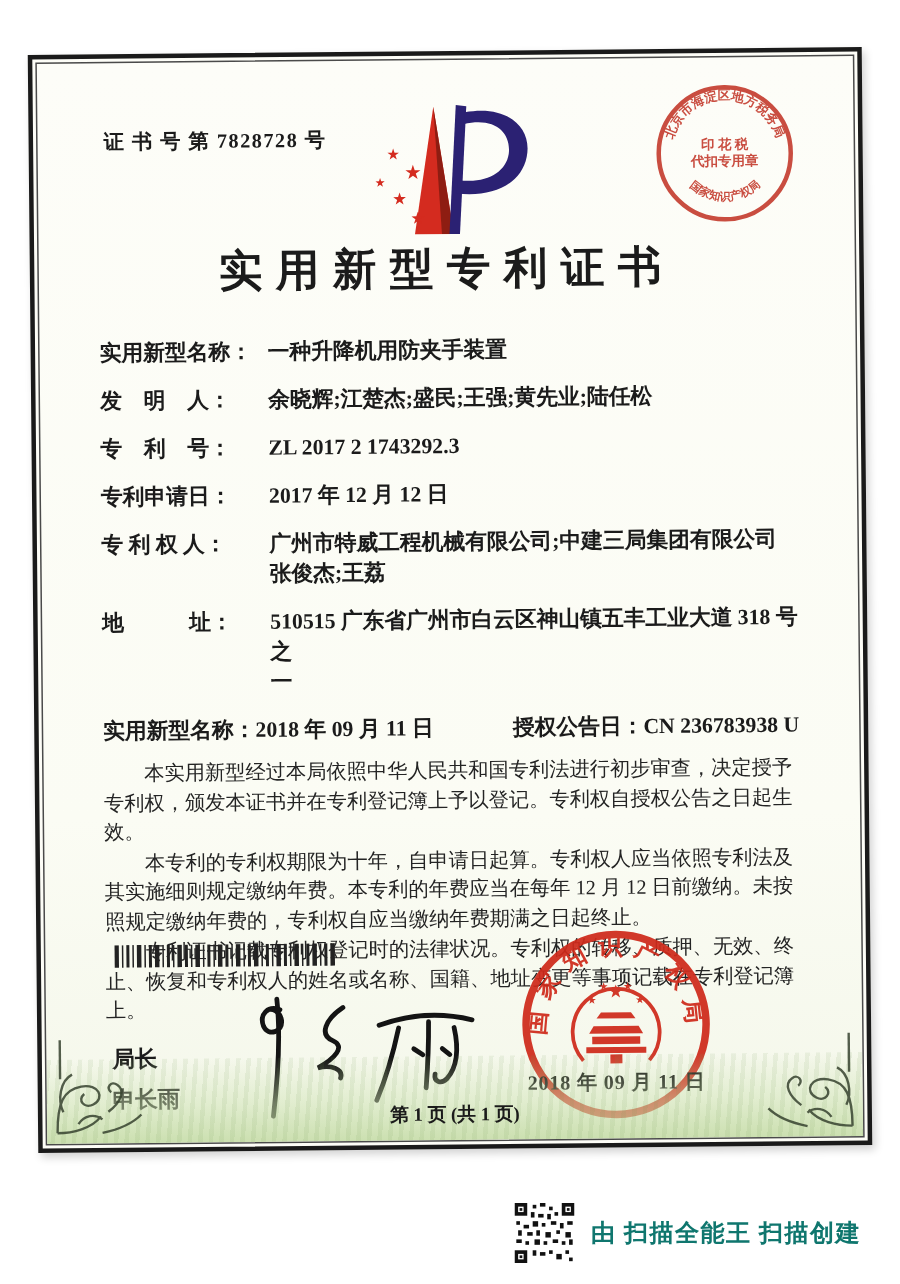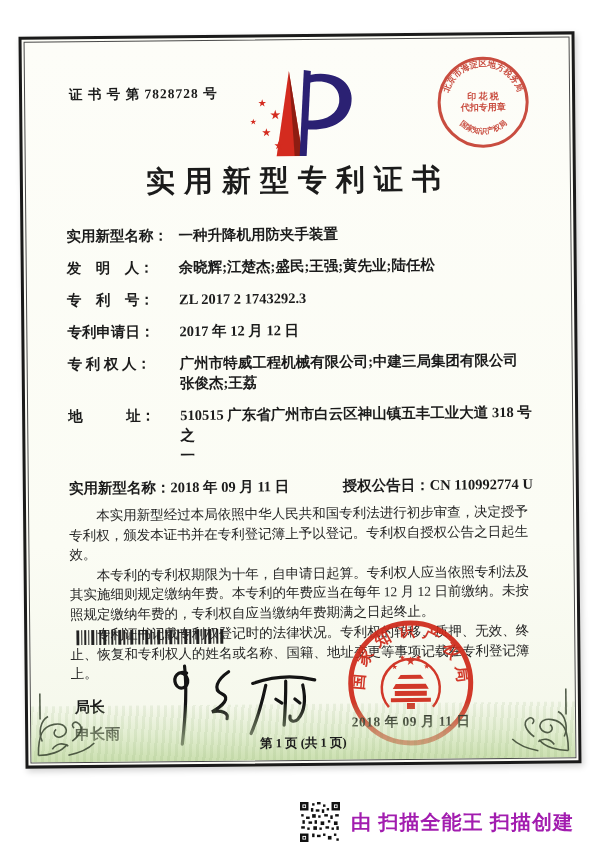--- a/index.html
+++ b/index.html
@@ -50,21 +50,21 @@
   
   .band{position:absolute;left:0;right:0;bottom:0;height:56px;z-index:1;
     background:linear-gradient(180deg,rgba(214,232,196,0),rgba(205,226,178,.5) 55%,rgba(192,217,160,.78));}
   .band::after{content:"";position:absolute;inset:0;
     background:repeating-linear-gradient(95deg,rgba(110,150,80,.10) 0 3px,transparent 3px 7px);}
   .corner{position:absolute;bottom:1px;z-index:2;}
   .corner.left{left:1px;}
   .corner.right{right:1px;transform:scaleX(-1);}
   
   .scan-row{position:absolute;right:26px;bottom:14px;display:flex;align-items:center;gap:11px;}
-  .scan-text{font-family:Liberation Sans, sans-serif;font-size:20px;font-weight:700;color:#a21caf;letter-spacing:1px;}
+  .scan-text{font-family:Liberation Serif, serif;font-size:16px;font-weight:700;color:#0f766e;letter-spacing:1px;}
 </style>
 </head>
 <body>
 
 <div class="frame">
   <div class="inner">
 
     <div class="cert-no">证 书 号 第 7828728 号</div>
 
     <svg class="logo" width="132" height="92" viewBox="0 0 132 92">
@@ -125,21 +125,21 @@
       </div>
       <div class="frow">
         <span class="flabel">地　　　址：</span>
         <span class="fval">
           <div>510515 广东省广州市白云区神山镇五丰工业大道 318 号之</div>
           <div>一</div>
         </span>
       </div>
       <div class="grant">
         <span class="gpair"><span>实用新型名称：</span><span>2018 年 09 月 11 日</span></span>
-        <span class="gpair"><span>授权公告日：</span><span>CN 110992774 U</span></span>
+        <span class="gpair"><span>授权公告日：</span><span>CN 236783938 U</span></span>
       </div>
     </div>
 
     <div class="paras">
       <p>本实用新型经过本局依照中华人民共和国专利法进行初步审查，决定授予专利权，颁发本证书并在专利登记簿上予以登记。专利权自授权公告之日起生效。</p>
       <p>本专利的专利权期限为十年，自申请日起算。专利权人应当依照专利法及其实施细则规定缴纳年费。本专利的年费应当在每年 12 月 12 日前缴纳。未按照规定缴纳年费的，专利权自应当缴纳年费期满之日起终止。</p>
       <p>专利证书记载专利权登记时的法律状况。专利权的转移、质押、无效、终止、恢复和专利权人的姓名或名称、国籍、地址变更等事项记载在专利登记簿上。</p>
     </div>
 
     <svg class="barcode" width="152" height="16" viewBox="0 0 152 16">

